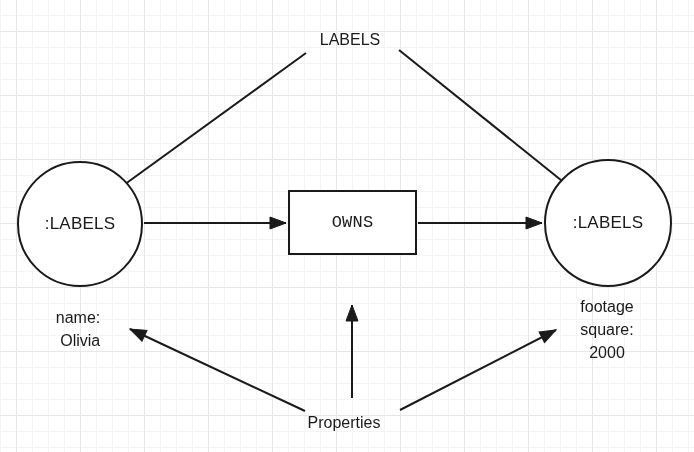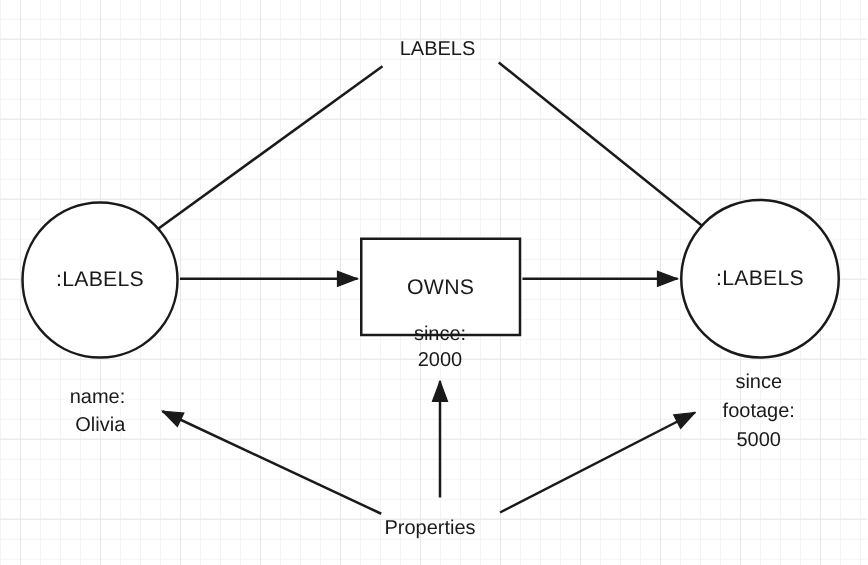--- a/index.html
+++ b/index.html
@@ -42,21 +42,21 @@
     background: #ffffff;
     border: 2px solid #1a1a1a;
     box-sizing: border-box;
     font-size: 17px;
     letter-spacing: 0.2px;
     text-align: center;
   }
   .node.circle { border-radius: 50%; }
   .node-person { left: 17px;  top: 161px; width: 126px; height: 126px; }
   .node-asset  { left: 544px; top: 159px; width: 128px; height: 128px; }
-  .node-owns   { left: 288px; top: 190px; width: 129px; height: 79px; }
+  .node-owns   { left: 288px; top: 190px; width: 129px; height: 65px; font-family: Liberation Mono, monospace; }
   .annotation {
     position: absolute;
     transform: translate(-50%, -50%);
     font-size: 16px;
     white-space: nowrap;
     text-align: center;
   }
   .annotation-labels     { left: 350px; top: 40px; }
   .annotation-properties { left: 344px; top: 423px; }
   .prop-note {
@@ -98,31 +98,27 @@
   </div>
 
   <div class="node node-owns">
     <span>OWNS</span>
   </div>
 
   <div class="node circle node-asset">
     <span>:LABELS</span>
   </div>
 
-  <div class="prop-note note-since">
-    <div>since:</div>
-    <div>2000</div>
-  </div>
 
   <div class="prop-note note-name">
     <div>name:</div>
     <div>Olivia</div>
   </div>
 
   <div class="prop-note note-sqft">
-    <div>since</div>
-    <div>footage:</div>
-    <div>5000</div>
+    <div>footage</div>
+    <div>square:</div>
+    <div>2000</div>
   </div>
 
   <div class="annotation annotation-properties">Properties</div>
 
 </div>
 
 </body></html>

